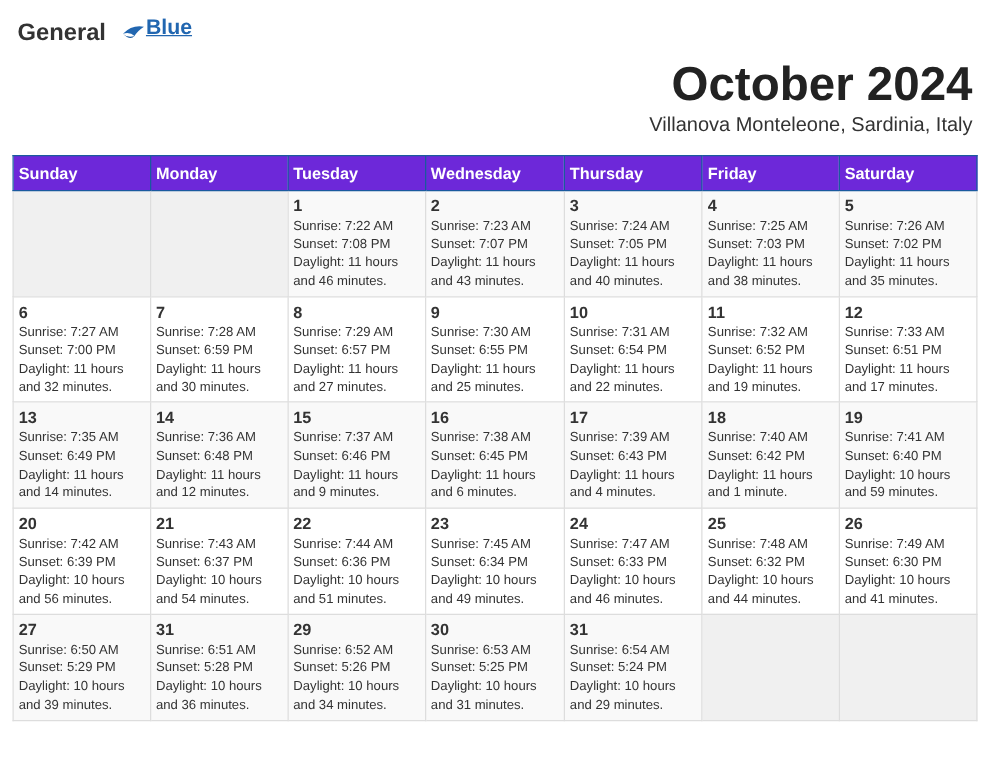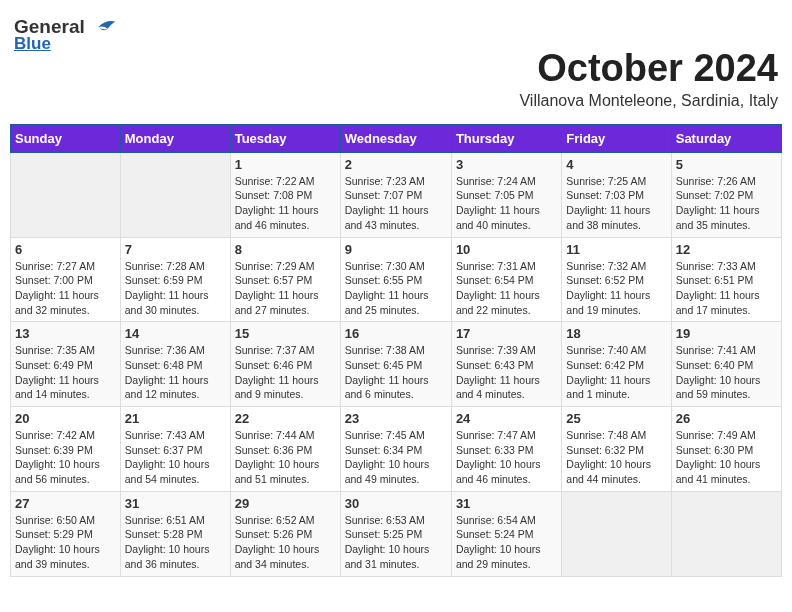--- a/index.html
+++ b/index.html
@@ -12,21 +12,20 @@
     }
     .header {
       display: flex;
       justify-content: space-between;
       align-items: flex-start;
       margin-bottom: 8px;
       padding: 6px 4px;
     }
     .logo {
       display: flex;
-      flex-direction: column;
       align-items: flex-start;
     }
     .logo-bird {
       width: 28px;
       height: 20px;
       margin-left: 4px;
     }
     .logo-row {
       display: flex;
       align-items: center;

